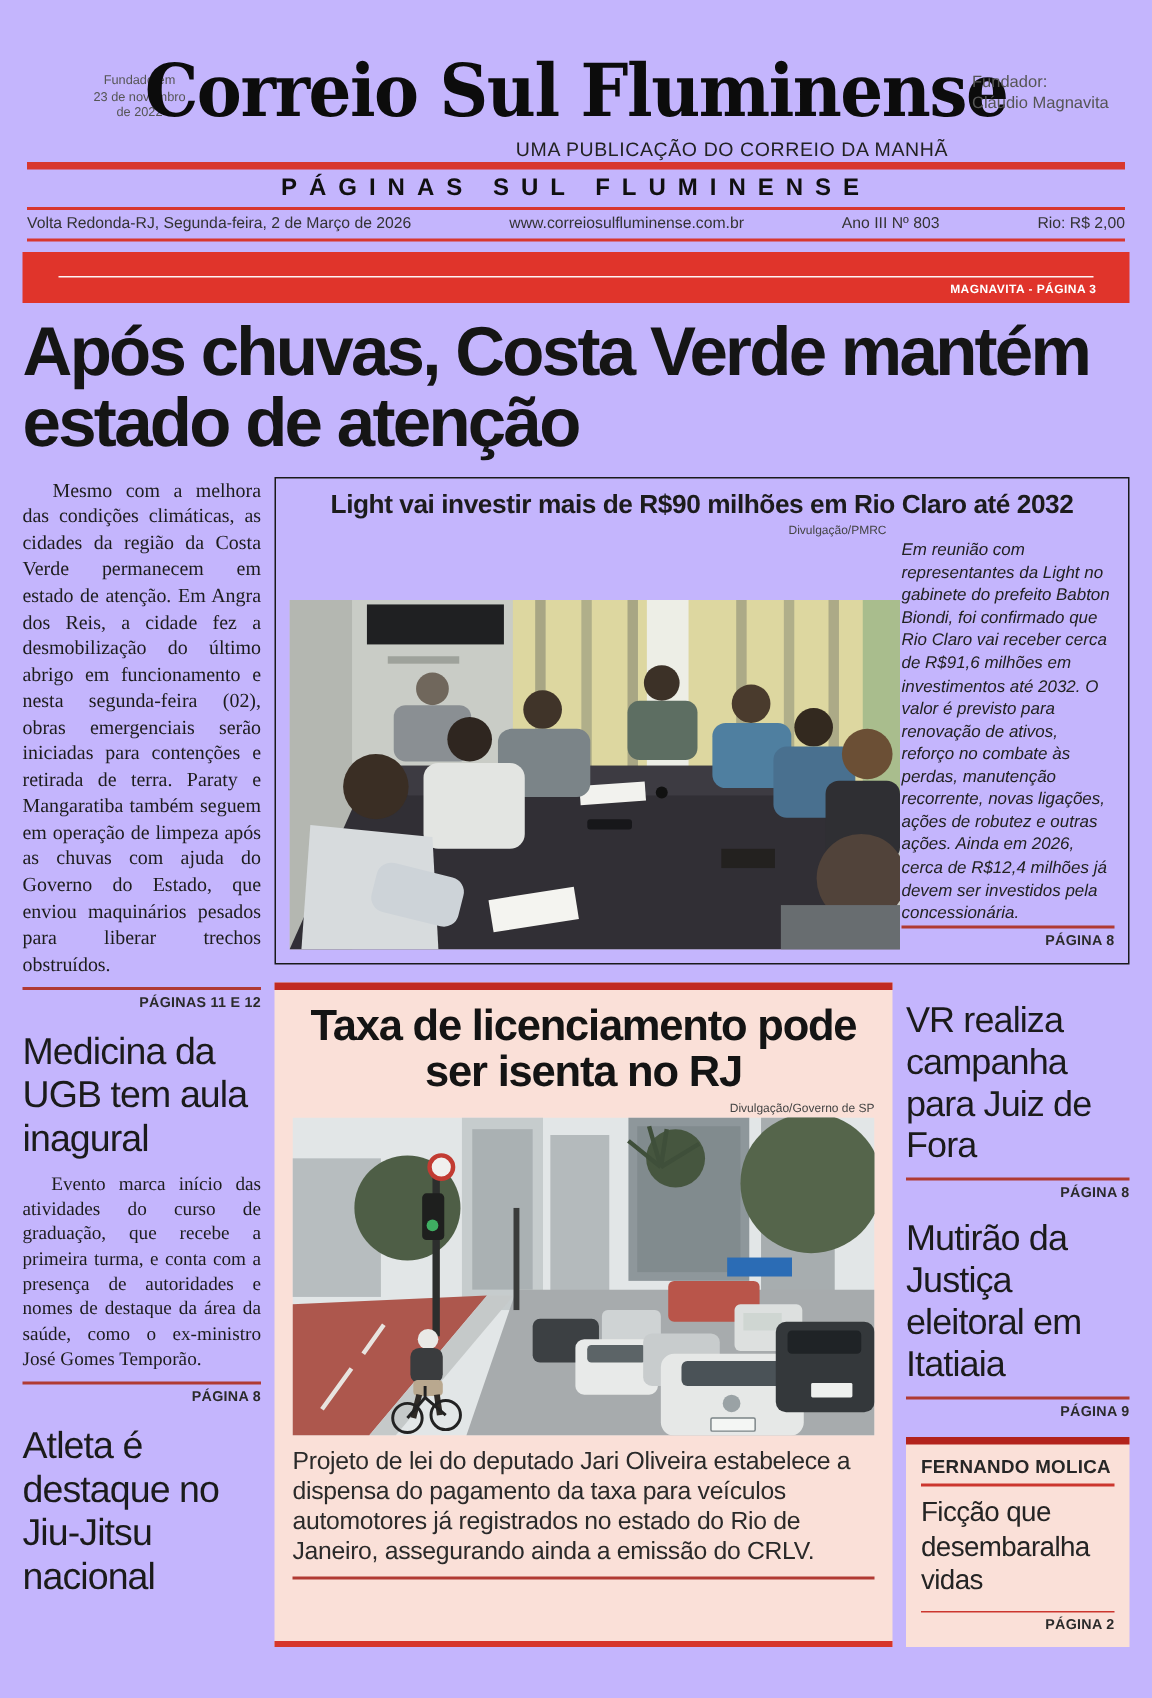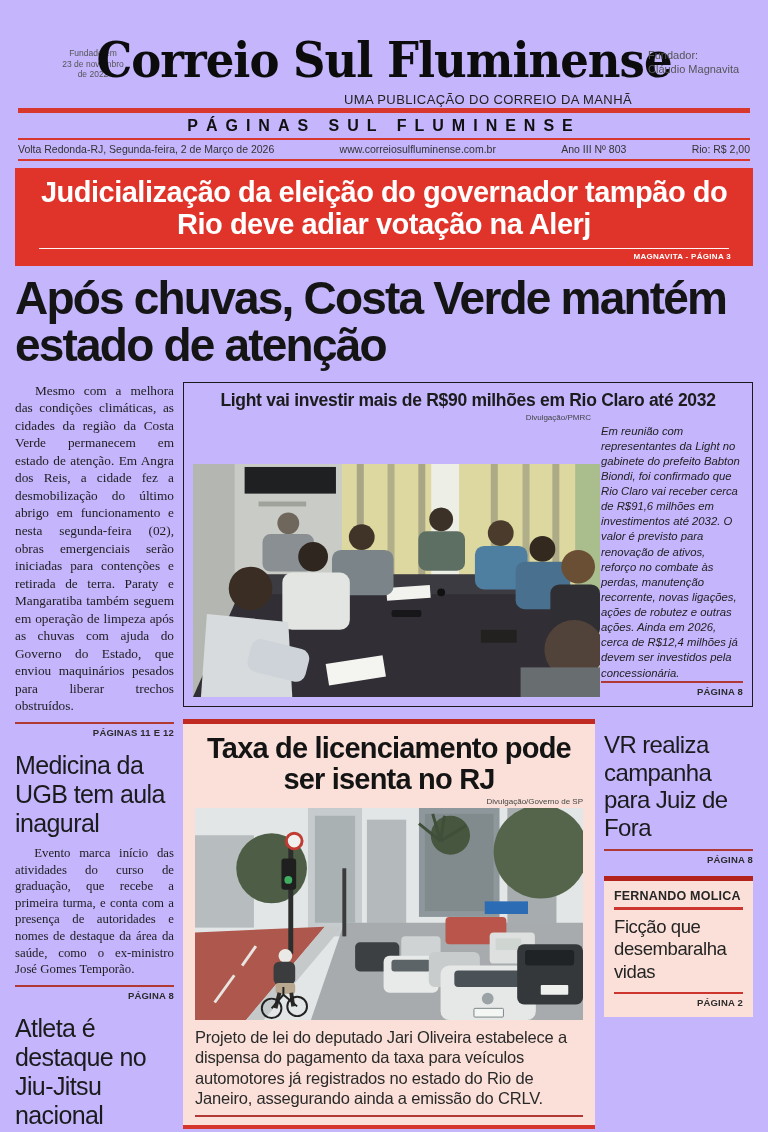--- a/index.html
+++ b/index.html
@@ -110,21 +110,20 @@
   <div class="rule-thin"></div>
   <div class="dateline">
     <span>Volta Redonda-RJ, Segunda-feira, 2 de Março de 2026</span>
     <span>www.correiosulfluminense.com.br</span>
     <span>Ano III Nº 803</span>
     <span>Rio: R$ 2,00</span>
   </div>
   <div class="rule-thin"></div>
 
   <div class="banner">
-    <div class="banner-h">Judicialização da eleição do governador tampão do Rio deve adiar votação na Alerj</div>
     <div class="banner-rule"></div>
     <div class="banner-kicker">MAGNAVITA - PÁGINA 3</div>
   </div>
 
   <div class="lead-h">Após chuvas, Costa Verde mantém estado de atenção</div>
 
   <div class="main">
 
     <div class="col-left">
       <div>
@@ -262,20 +261,25 @@
           <div class="pgline"></div>
 
         </div>
 
         <div class="col-right">
           <div class="sec">
             <div class="sec-h">VR realiza campanha para Juiz de Fora</div>
             <div class="pgline"></div>
             <div class="pgref">PÁGINA 8</div>
           </div>
+          <div class="sec">
+            <div class="sec-h">Mutirão da Justiça eleitoral em Itatiaia</div>
+            <div class="pgline"></div>
+            <div class="pgref">PÁGINA 9</div>
+          </div>
 
           <div class="opinion">
             <div class="op-author">FERNANDO MOLICA</div>
             <div class="op-rule"></div>
             <div class="op-title">Ficção que desembaralha vidas</div>
             <div class="op-pgline"></div>
             <div class="pgref">PÁGINA 2</div>
 
           </div>
         </div>

